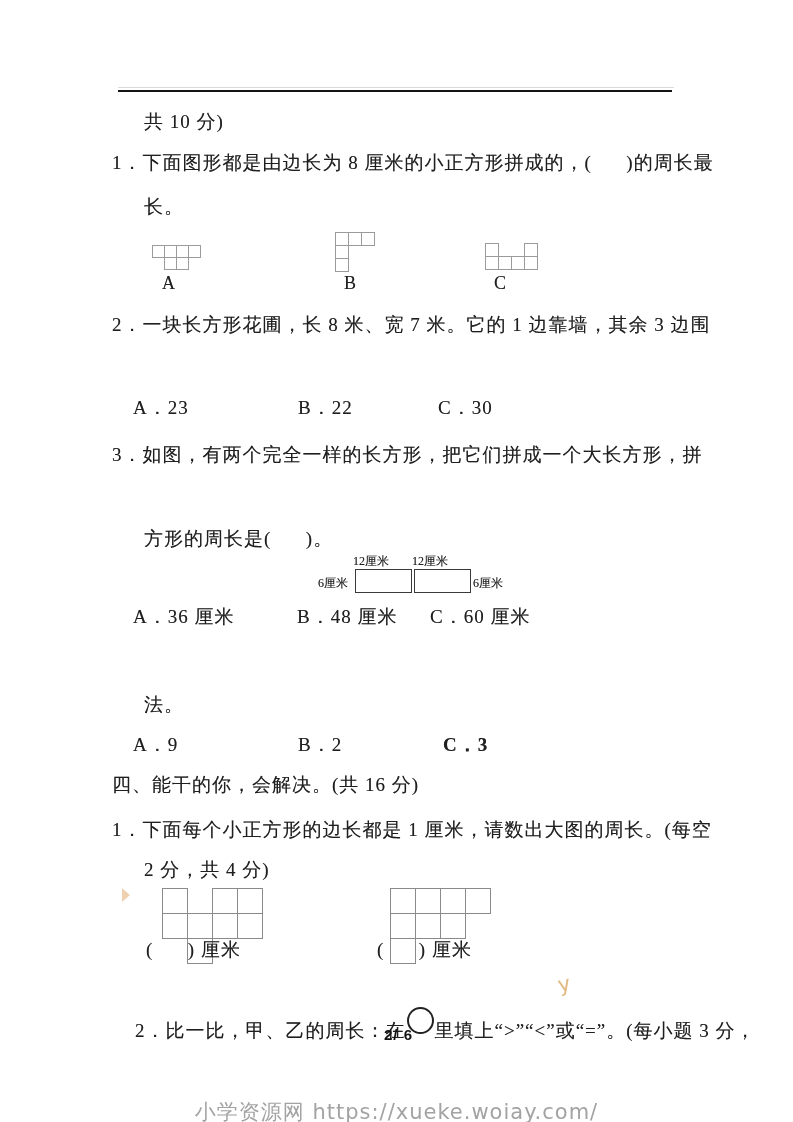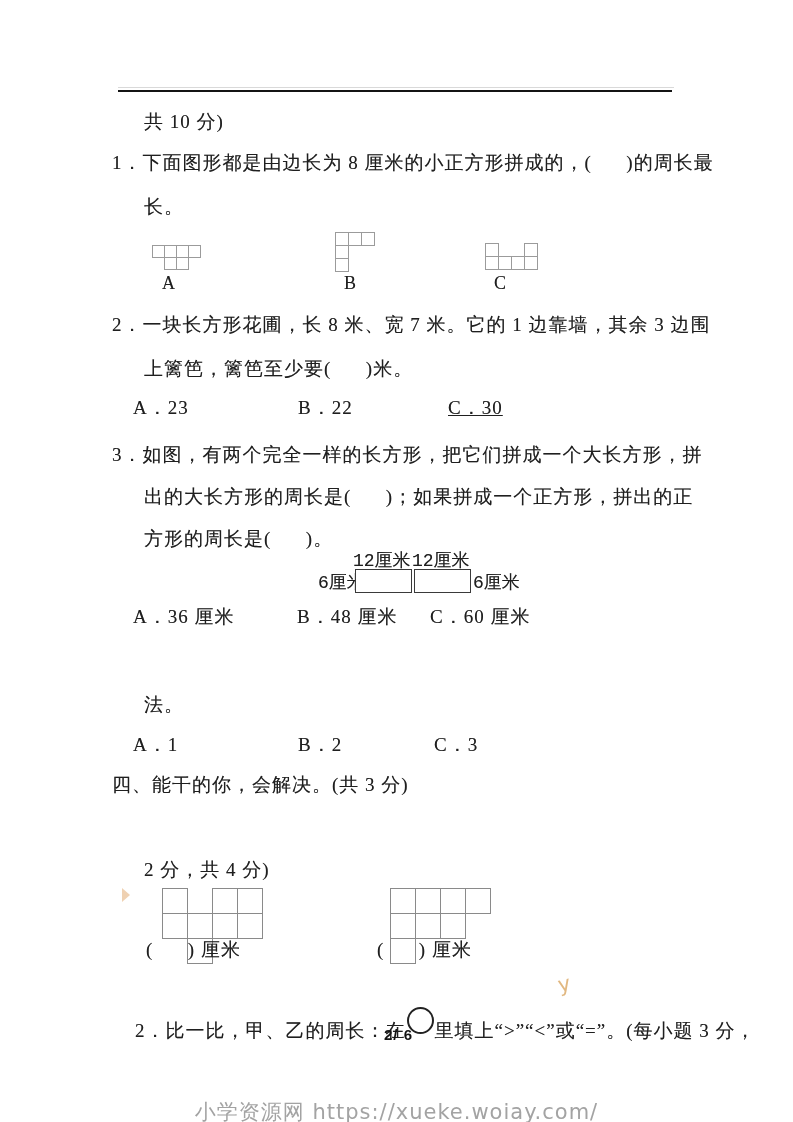--- a/index.html
+++ b/index.html
@@ -8,21 +8,21 @@
     background:#ffffff; overflow:hidden;
     font-family:"Liberation Serif","DejaVu Serif",serif;
     color:#1f1f1f;
   }
   .line {
     position:absolute; white-space:pre;
     font-size:19px; line-height:24px;
     letter-spacing:1px;
     text-shadow:0 0 0.6px rgba(20,20,20,0.45);
   }
-  .small { font-size:18px; letter-spacing:0;font-family:Liberation Mono, monospace; }
+  .small { font-size:12px; letter-spacing:0; }
   .rule-main { position:absolute; height:2px; background:#141414; }
   .rule-shadow { position:absolute; height:1px; background:#d9d9d9; }
   .grid { position:absolute; }
   .gcell { position:absolute; border:1px solid #9b9b9b; box-sizing:border-box; background:transparent; }
   .grid.dark .gcell { border-color:#8a8a8a; }
   .shape-label { position:absolute; font-size:18px; text-shadow:0 0 0.6px rgba(20,20,20,0.45); }
   .rect { position:absolute; border:1px solid #3a3a3a; box-sizing:border-box; background:#fff; }
   .circle-inline {
     display:inline-block; width:23px; height:23px; border:2px solid #222;
     border-radius:50%; vertical-align:3px; margin:0 1px;
@@ -80,47 +80,46 @@
       <div class="gcell" style="left: 0px; top: 13px; width: 14px; height: 14px;"></div>
       <div class="gcell" style="left: 13px; top: 13px; width: 14px; height: 14px;"></div>
       <div class="gcell" style="left: 26px; top: 13px; width: 14px; height: 14px;"></div>
       <div class="gcell" style="left: 39px; top: 13px; width: 14px; height: 14px;"></div>
     </div>
   <div class="shape-label" style="left:162px; top:273px;">A</div>
   <div class="shape-label" style="left:344px; top:273px;">B</div>
   <div class="shape-label" style="left:494px; top:273px;">C</div>
 
   <div class="line" style="left:112px; top:313px;font-family:Liberation Serif, serif;">2．一块长方形花圃，长 8 米、宽 7 米。它的 1 边靠墙，其余 3 边围</div>
-  <div class="line" style="left:144px; top:357px;">上篱笆，篱笆至少要(      )米。</div>
   <div class="line" style="left:133px; top:396px;">A．23</div>
   <div class="line" style="left:298px; top:396px;">B．22</div>
-  <div class="line" style="left:448px; top:396px;text-decoration:underline;">C．30</div>
+  <div class="line" style="left:438px; top:396px;">C．30</div>
 
   <div class="line" style="left:112px; top:443px;">3．如图，有两个完全一样的长方形，把它们拼成一个大长方形，拼</div>
-  <div class="line" style="left:144px; top:485px;">出的大长方形的周长是(      )；如果拼成一个正方形，拼出的正</div>
   <div class="line" style="left:144px; top:527px;">方形的周长是(      )。</div>
 
   <div class="line small" style="left:353px; top:549px;">12厘米</div>
   <div class="line small" style="left:412px; top:549px;">12厘米</div>
   <div class="line small" style="left:318px; top:571px;">6厘米</div>
   <div class="line small" style="left:473px; top:571px;">6厘米</div>
   <div class="rect" style="left:355px; top:569px; width:57px; height:24px;"></div>
   <div class="rect" style="left:414px; top:569px; width:57px; height:24px;"></div>
 
   <div class="line" style="left:133px; top:605px;">A．36 厘米</div>
   <div class="line" style="left:297px; top:605px;">B．48 厘米</div>
   <div class="line" style="left:430px; top:605px;">C．60 厘米</div>
 
   <div class="line" style="left:144px; top:693px;">法。</div>
-  <div class="line" style="left:133px; top:733px;">A．1</div>
+  <div class="line" style="left:133px; top:733px;">A．9</div>
   <div class="line" style="left:298px; top:733px;">B．2</div>
-  <div class="line" style="left:434px; top:733px;">C．3</div>
+  <div class="line" style="left:443px; top:733px;font-weight:bold;">C．3</div>
 
-  <div class="line" style="left:112px; top:773px;">四、能干的你，会解决。(共 3 分)</div>
+  <div class="line" style="left:112px; top:773px;">四、能干的你，会解决。(共 16 分)</div>
 
+  <div class="line" style="left:112px; top:818px;">1．下面每个小正方形的边长都是 1 厘米，请数出大图的周长。(每空</div>
   <div class="line" style="left:144px; top:858px;text-align:right;">2 分，共 4 分)</div>
 
   <div class="grid dark" style="left:162px; top:888px;">
       <div class="gcell" style="left: 0px; top: 0px; width: 26px; height: 26px;"></div>
       <div class="gcell" style="left: 50px; top: 0px; width: 26px; height: 26px;"></div>
       <div class="gcell" style="left: 75px; top: 0px; width: 26px; height: 26px;"></div>
       <div class="gcell" style="left: 0px; top: 25px; width: 26px; height: 26px;"></div>
       <div class="gcell" style="left: 25px; top: 25px; width: 26px; height: 26px;"></div>
       <div class="gcell" style="left: 50px; top: 25px; width: 26px; height: 26px;"></div>
       <div class="gcell" style="left: 75px; top: 25px; width: 26px; height: 26px;"></div>

